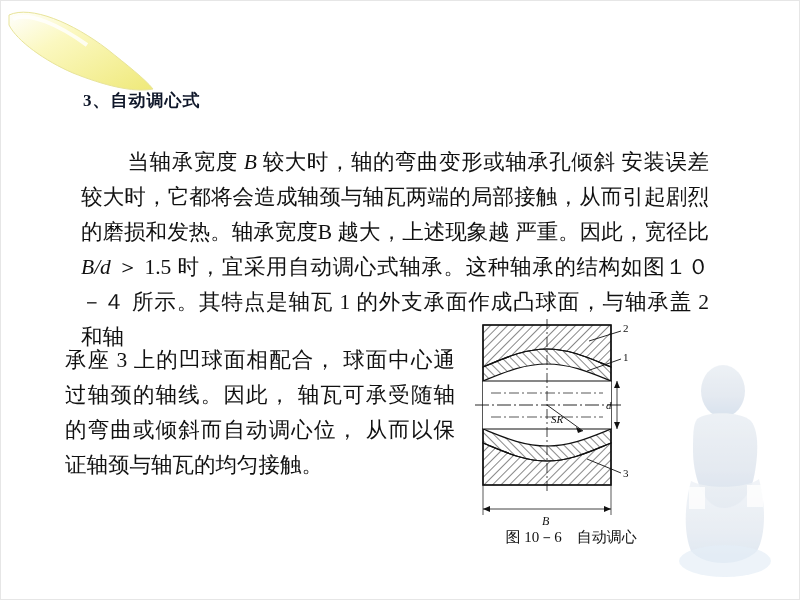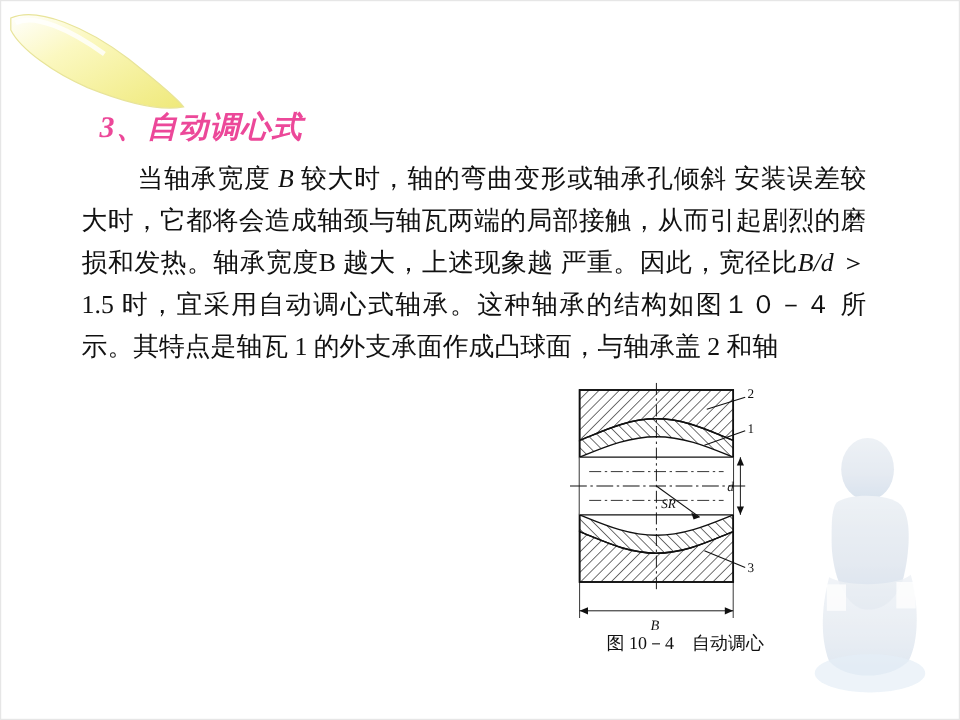--- a/index.html
+++ b/index.html
@@ -31,42 +31,41 @@
     width: 160px;
     height: 92px;
     pointer-events: none;
   }
 
   
   .heading {
     position: absolute;
     left: 82px;
     top: 88px;
-    font-size: 25px;
+    font-size: 17px;
     font-weight: bold;
-    color: #ec4899;
+    color: #0f172a;
     letter-spacing: 1px;
     font-family: "Liberation Serif", serif;
-    font-style: italic;
   }
 
   
   .body-text {
     position: absolute;
     left: 64px;
     top: 128px;
     width: 660px;
     color: #111111;
     font-size: 21.5px;
     line-height: 35px;
     text-align: justify;
     font-family: "Liberation Serif", serif;
   }
   .body-text p {
-    margin: 3px;
+    margin: 16px;
   }
   .indent {
     display: inline-block;
     width: 46px;
   }
   .ital {
     font-style: italic;
   }
 
   
@@ -131,20 +130,23 @@
   </svg>
 
   <div class="heading">3、自动调心式</div>
 
   <div class="body-text">
     <p>
       <span class="indent"></span><span>当轴承宽度 </span><span class="ital">B</span><span> 较大时，轴的弯曲变形或轴承孔倾斜 安装误差较大时，它都将会造成轴颈与轴瓦两端的局部接触，从而引起剧烈的磨损和发热。轴承宽度B 越大，上述现象越 严重。因此，宽径比</span><span class="ital">B/d</span><span> ＞ 1.5 时，宜采用自动调心式轴承。这种轴承的结构如图１０－４ 所示。其特点是轴瓦 1 的外支承面作成凸球面，与轴承盖 2 和轴</span>
     </p>
   </div>
 
+  <div class="body-text-2">
+    <p>承座 3 上的凹球面相配合， 球面中心通过轴颈的轴线。因此， 轴瓦可承受随轴的弯曲或倾斜而自动调心位， 从而以保证轴颈与轴瓦的均匀接触。</p>
+  </div>
 
   <svg class="figure" viewBox="0 0 185 255">
     <defs>
       <pattern id="hatch" width="6" height="6" patternTransform="rotate(45)" patternUnits="userSpaceOnUse">
         <line x1="0" y1="0" x2="0" y2="6" stroke="#111111" stroke-width="1"></line>
       </pattern>
       <pattern id="hatch2" width="6" height="6" patternTransform="rotate(-45)" patternUnits="userSpaceOnUse">
         <line x1="0" y1="0" x2="0" y2="6" stroke="#111111" stroke-width="1"></line>
       </pattern>
     </defs>
@@ -188,21 +190,21 @@
 
     <line x1="12" y1="190" x2="140" y2="190" stroke="#111111" stroke-width="0.8"></line>
     <polygon points="12,190 19,187 19,193" fill="#111111"></polygon>
     <polygon points="140,190 133,187 133,193" fill="#111111"></polygon>
     <line x1="12" y1="166" x2="12" y2="196" stroke="#111111" stroke-width="0.7"></line>
     <line x1="140" y1="166" x2="140" y2="196" stroke="#111111" stroke-width="0.7"></line>
     <text x="71" y="206" font-size="12" font-style="italic" font-family="Liberation Serif, serif" fill="#111111">B</text>
   </svg>
 
   <div class="fig-caption">
-    <div>图 10－4　自动调心</div>
+    <div>图 10－6　自动调心</div>
   </div>
 
   <svg class="ghost" viewBox="0 0 130 220">
     <defs>
       <linearGradient id="gg" x1="0" y1="0" x2="0" y2="1">
         <stop offset="0%" stop-color="#dfe6ee"></stop>
         <stop offset="60%" stop-color="#cfd9e6"></stop>
         <stop offset="100%" stop-color="#b9cbe0"></stop>
       </linearGradient>
     </defs>

